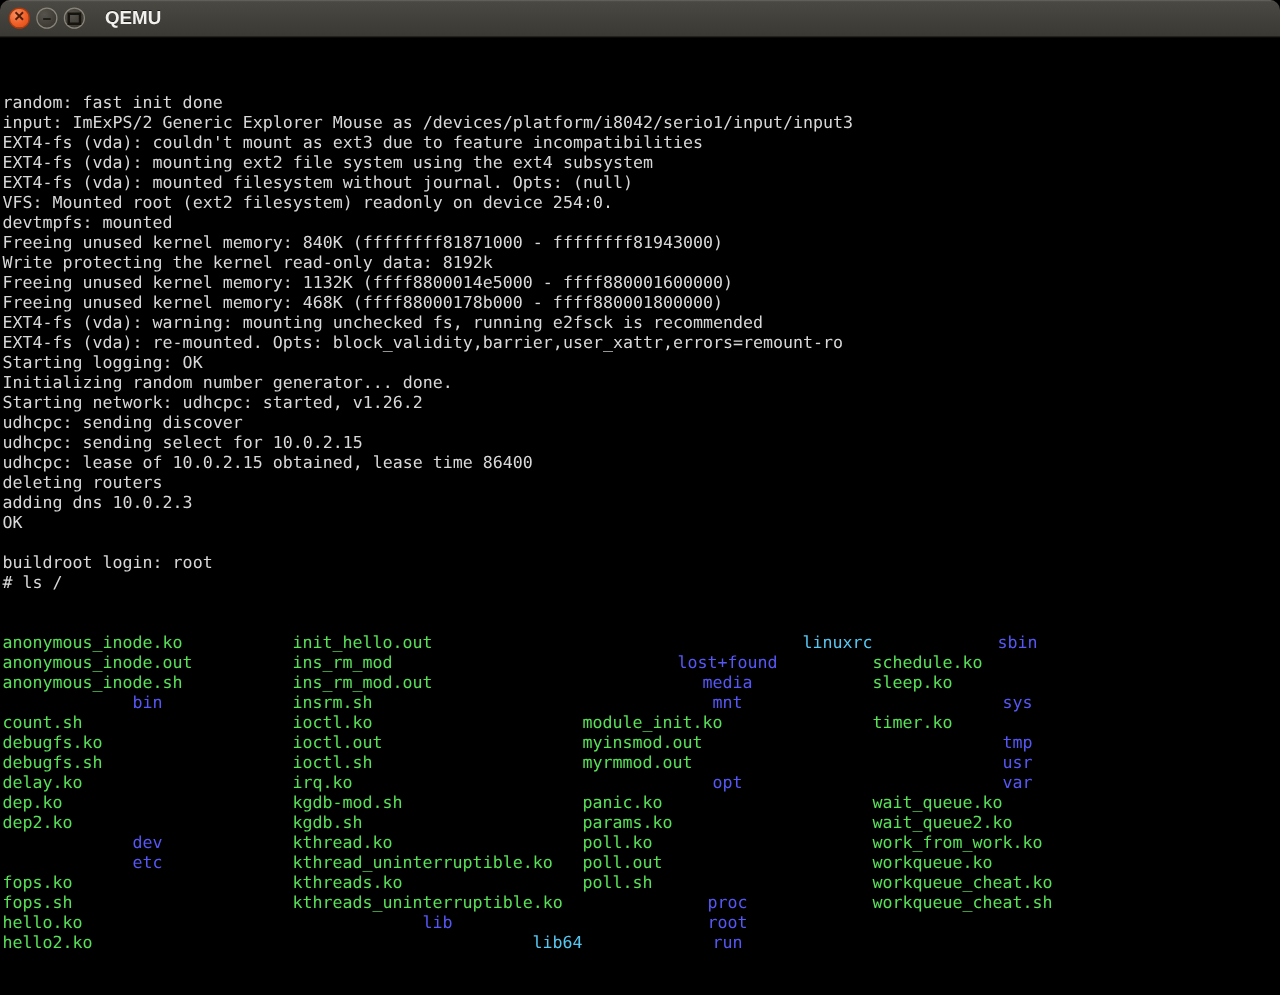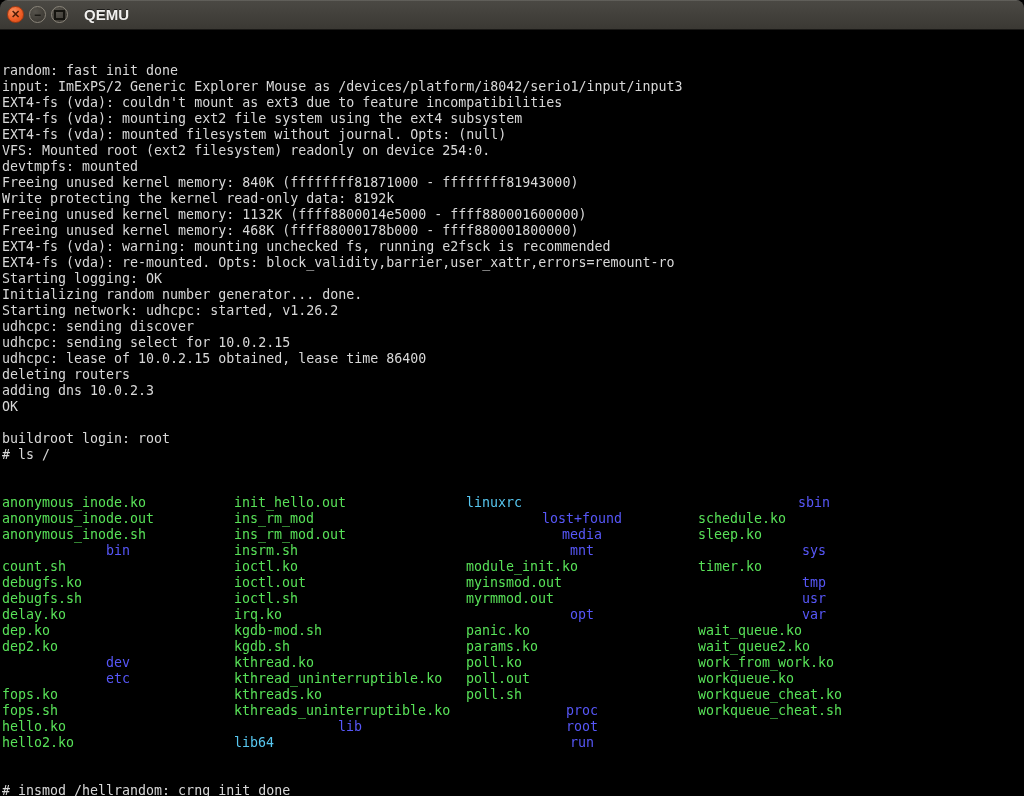--- a/index.html
+++ b/index.html
@@ -15,26 +15,26 @@
   .btn.gray{background:radial-gradient(circle at 35% 30%,#56534c,#3e3b35 70%);
     border:1px solid #8a857a;color:#15140f;}
   .btn.min{left:29px;font-size:12px;font-weight:bold;line-height:1;}
   .btn.max{left:51px;}
   .max-box{display:block;width:7px;height:6px;border:2px solid #15140f;}
   .title{position:absolute;left:84px;top:0;height:44px;line-height:30px;
     font-family:"Liberation Sans",sans-serif;font-weight:bold;font-size:15px;
     color:#f1f0ee;text-shadow:0 -1px 0 rgba(0,0,0,.6);text-align:right;}
   .term{position:absolute;top:30px;left:0;width:1024px;height:766px;background:var(--bg,#000);
     color:var(--fg,#d8d8d8);font-family:"DejaVu Sans Mono",monospace;
-    font-size:13.3px;line-height:16px;white-space:pre;padding:1px 0 0 2px;box-sizing:border-box;overflow:hidden;}
+    font-size:13.3px;line-height:16px;white-space:pre;padding:13px 0 0 2px;box-sizing:border-box;overflow:hidden;}
   .line{height:16px;white-space:pre;}
   .ls-entry{display:inline-block;width:232px;white-space:pre;vertical-align:top;}
   .type-file{color:var(--file,#58e158);}
   .type-dir{color:var(--dir,#5757f8);text-align:center;}
-  .type-link{color:var(--link,#57c7f0);}
+  .type-link{color:var(--link,#57c7f0);text-align:right;}
 </style>
 </head>
 <body>
 
 <div class="window">
   <div class="titlebar">
     <div class="btn close">✕</div>
     <div class="btn gray min">−</div>
     <div class="btn gray max">
       <span class="max-box"></span>

